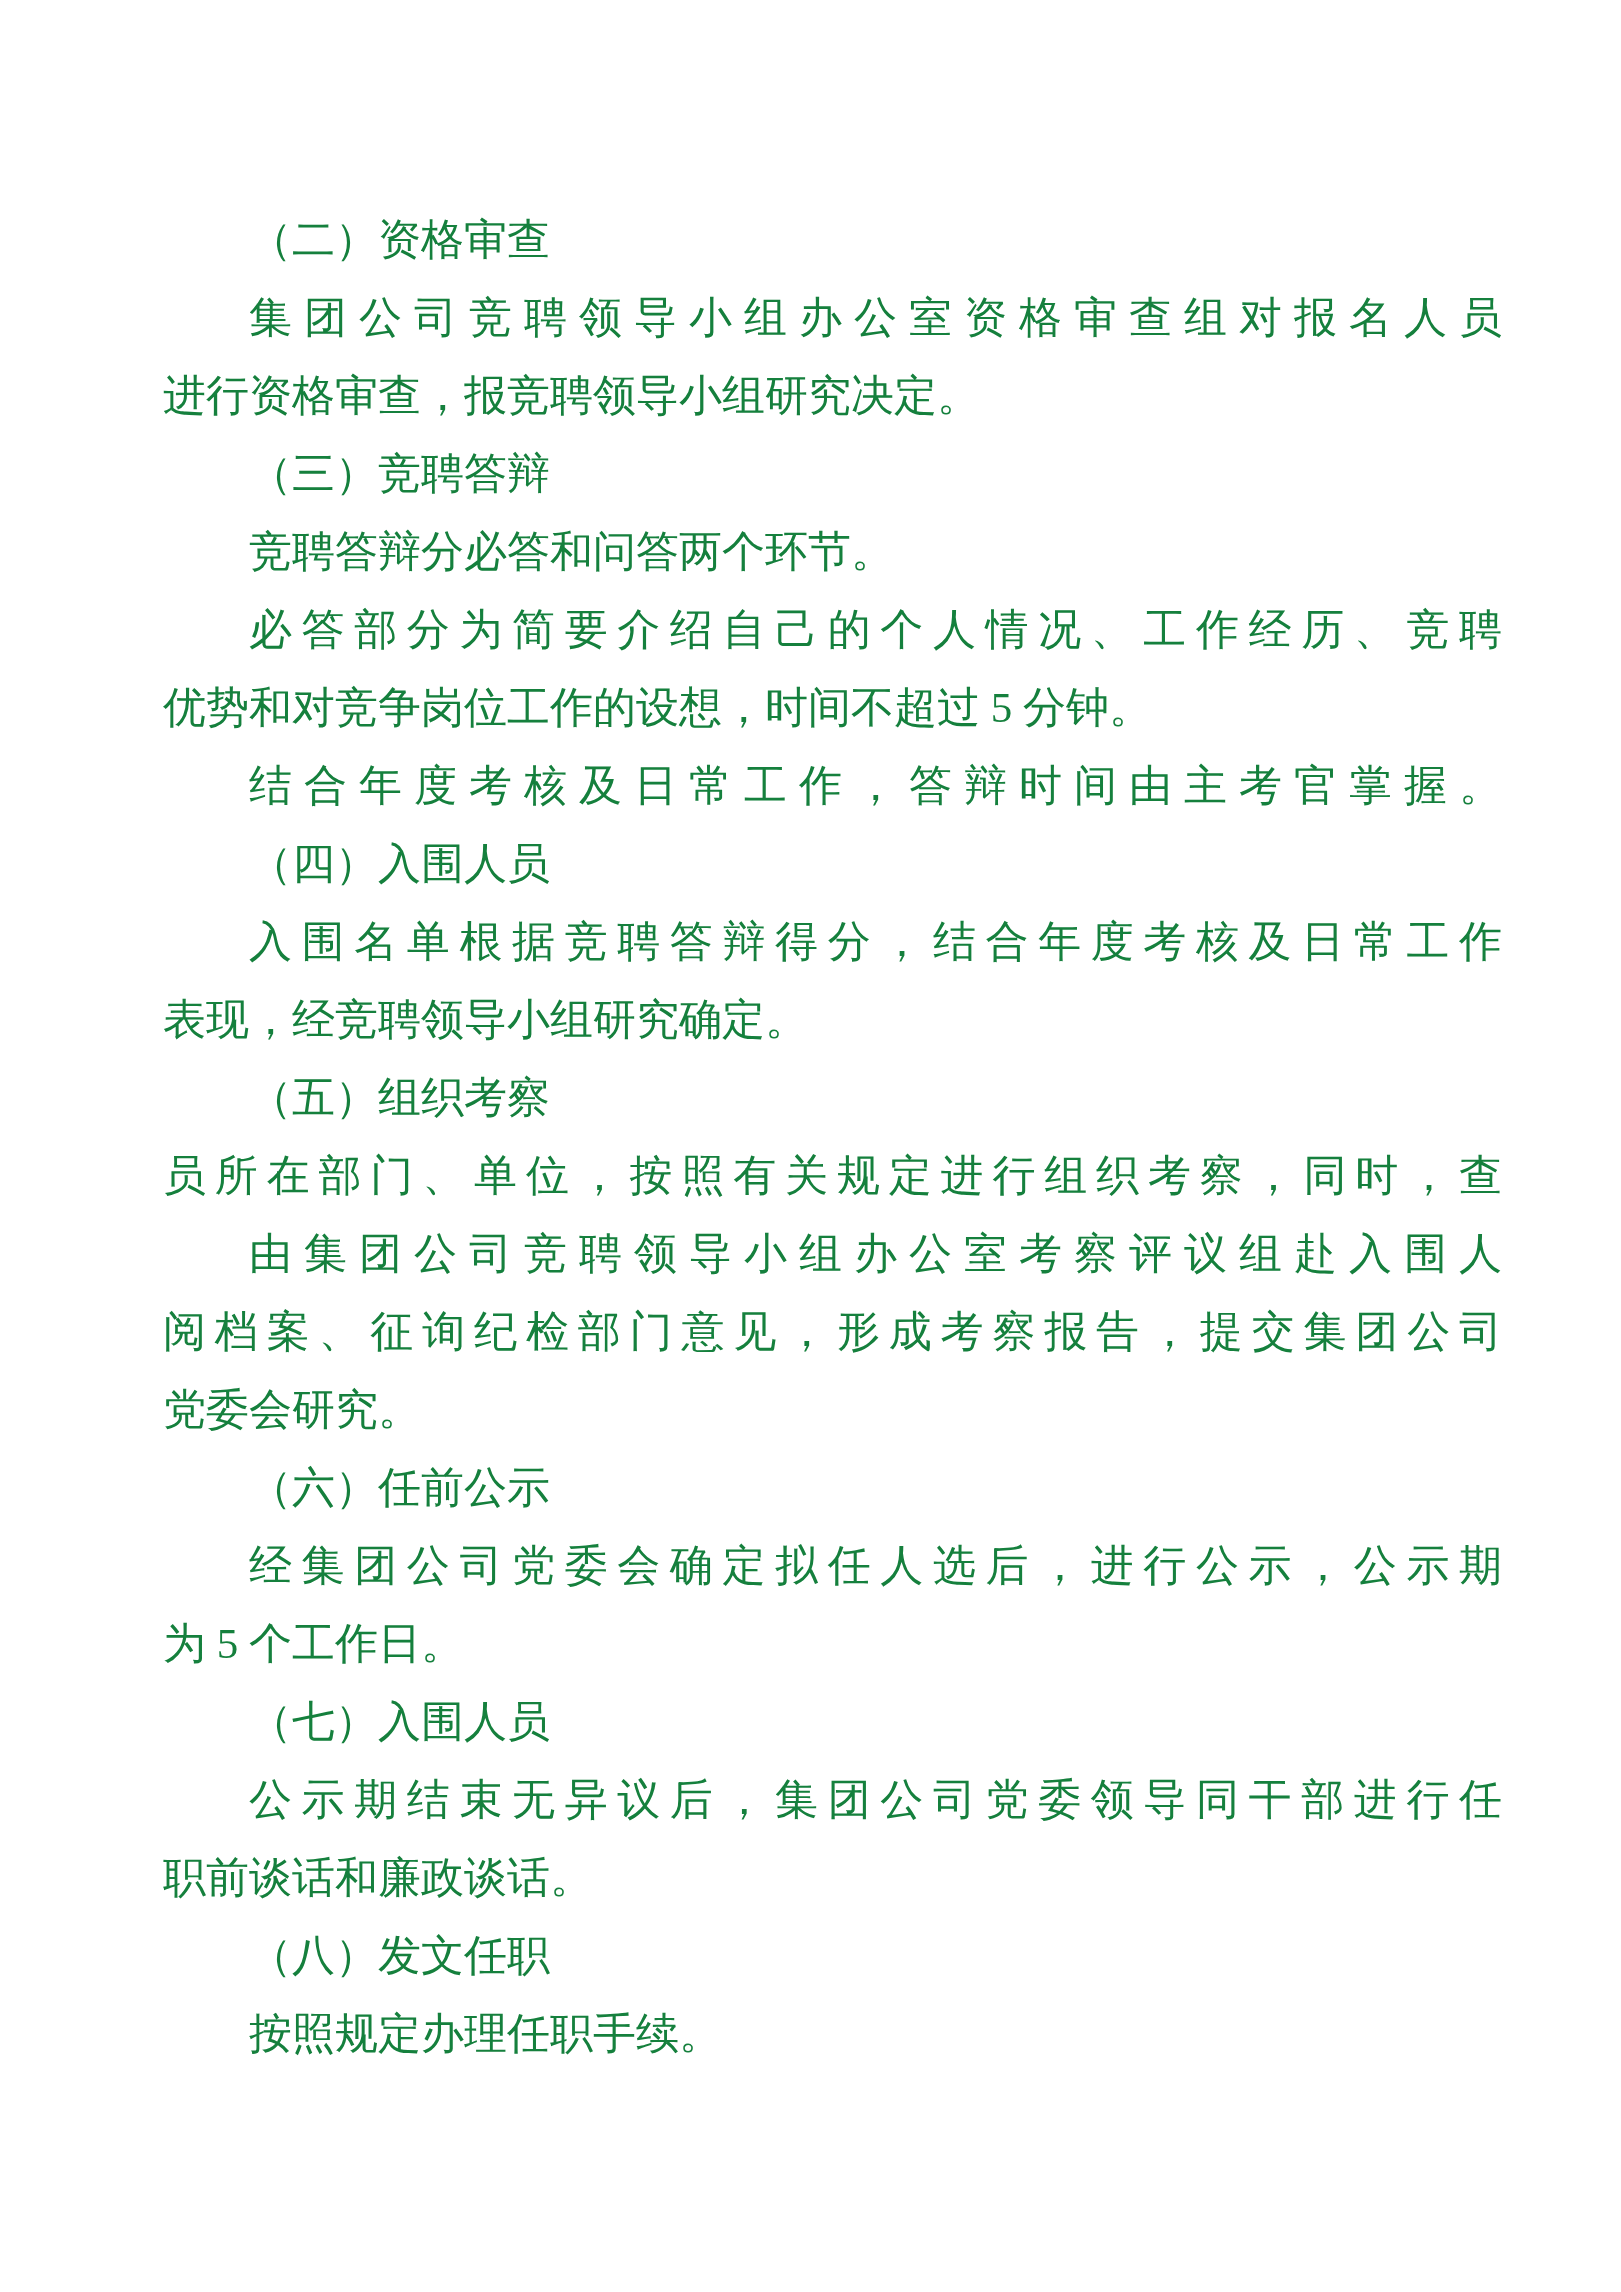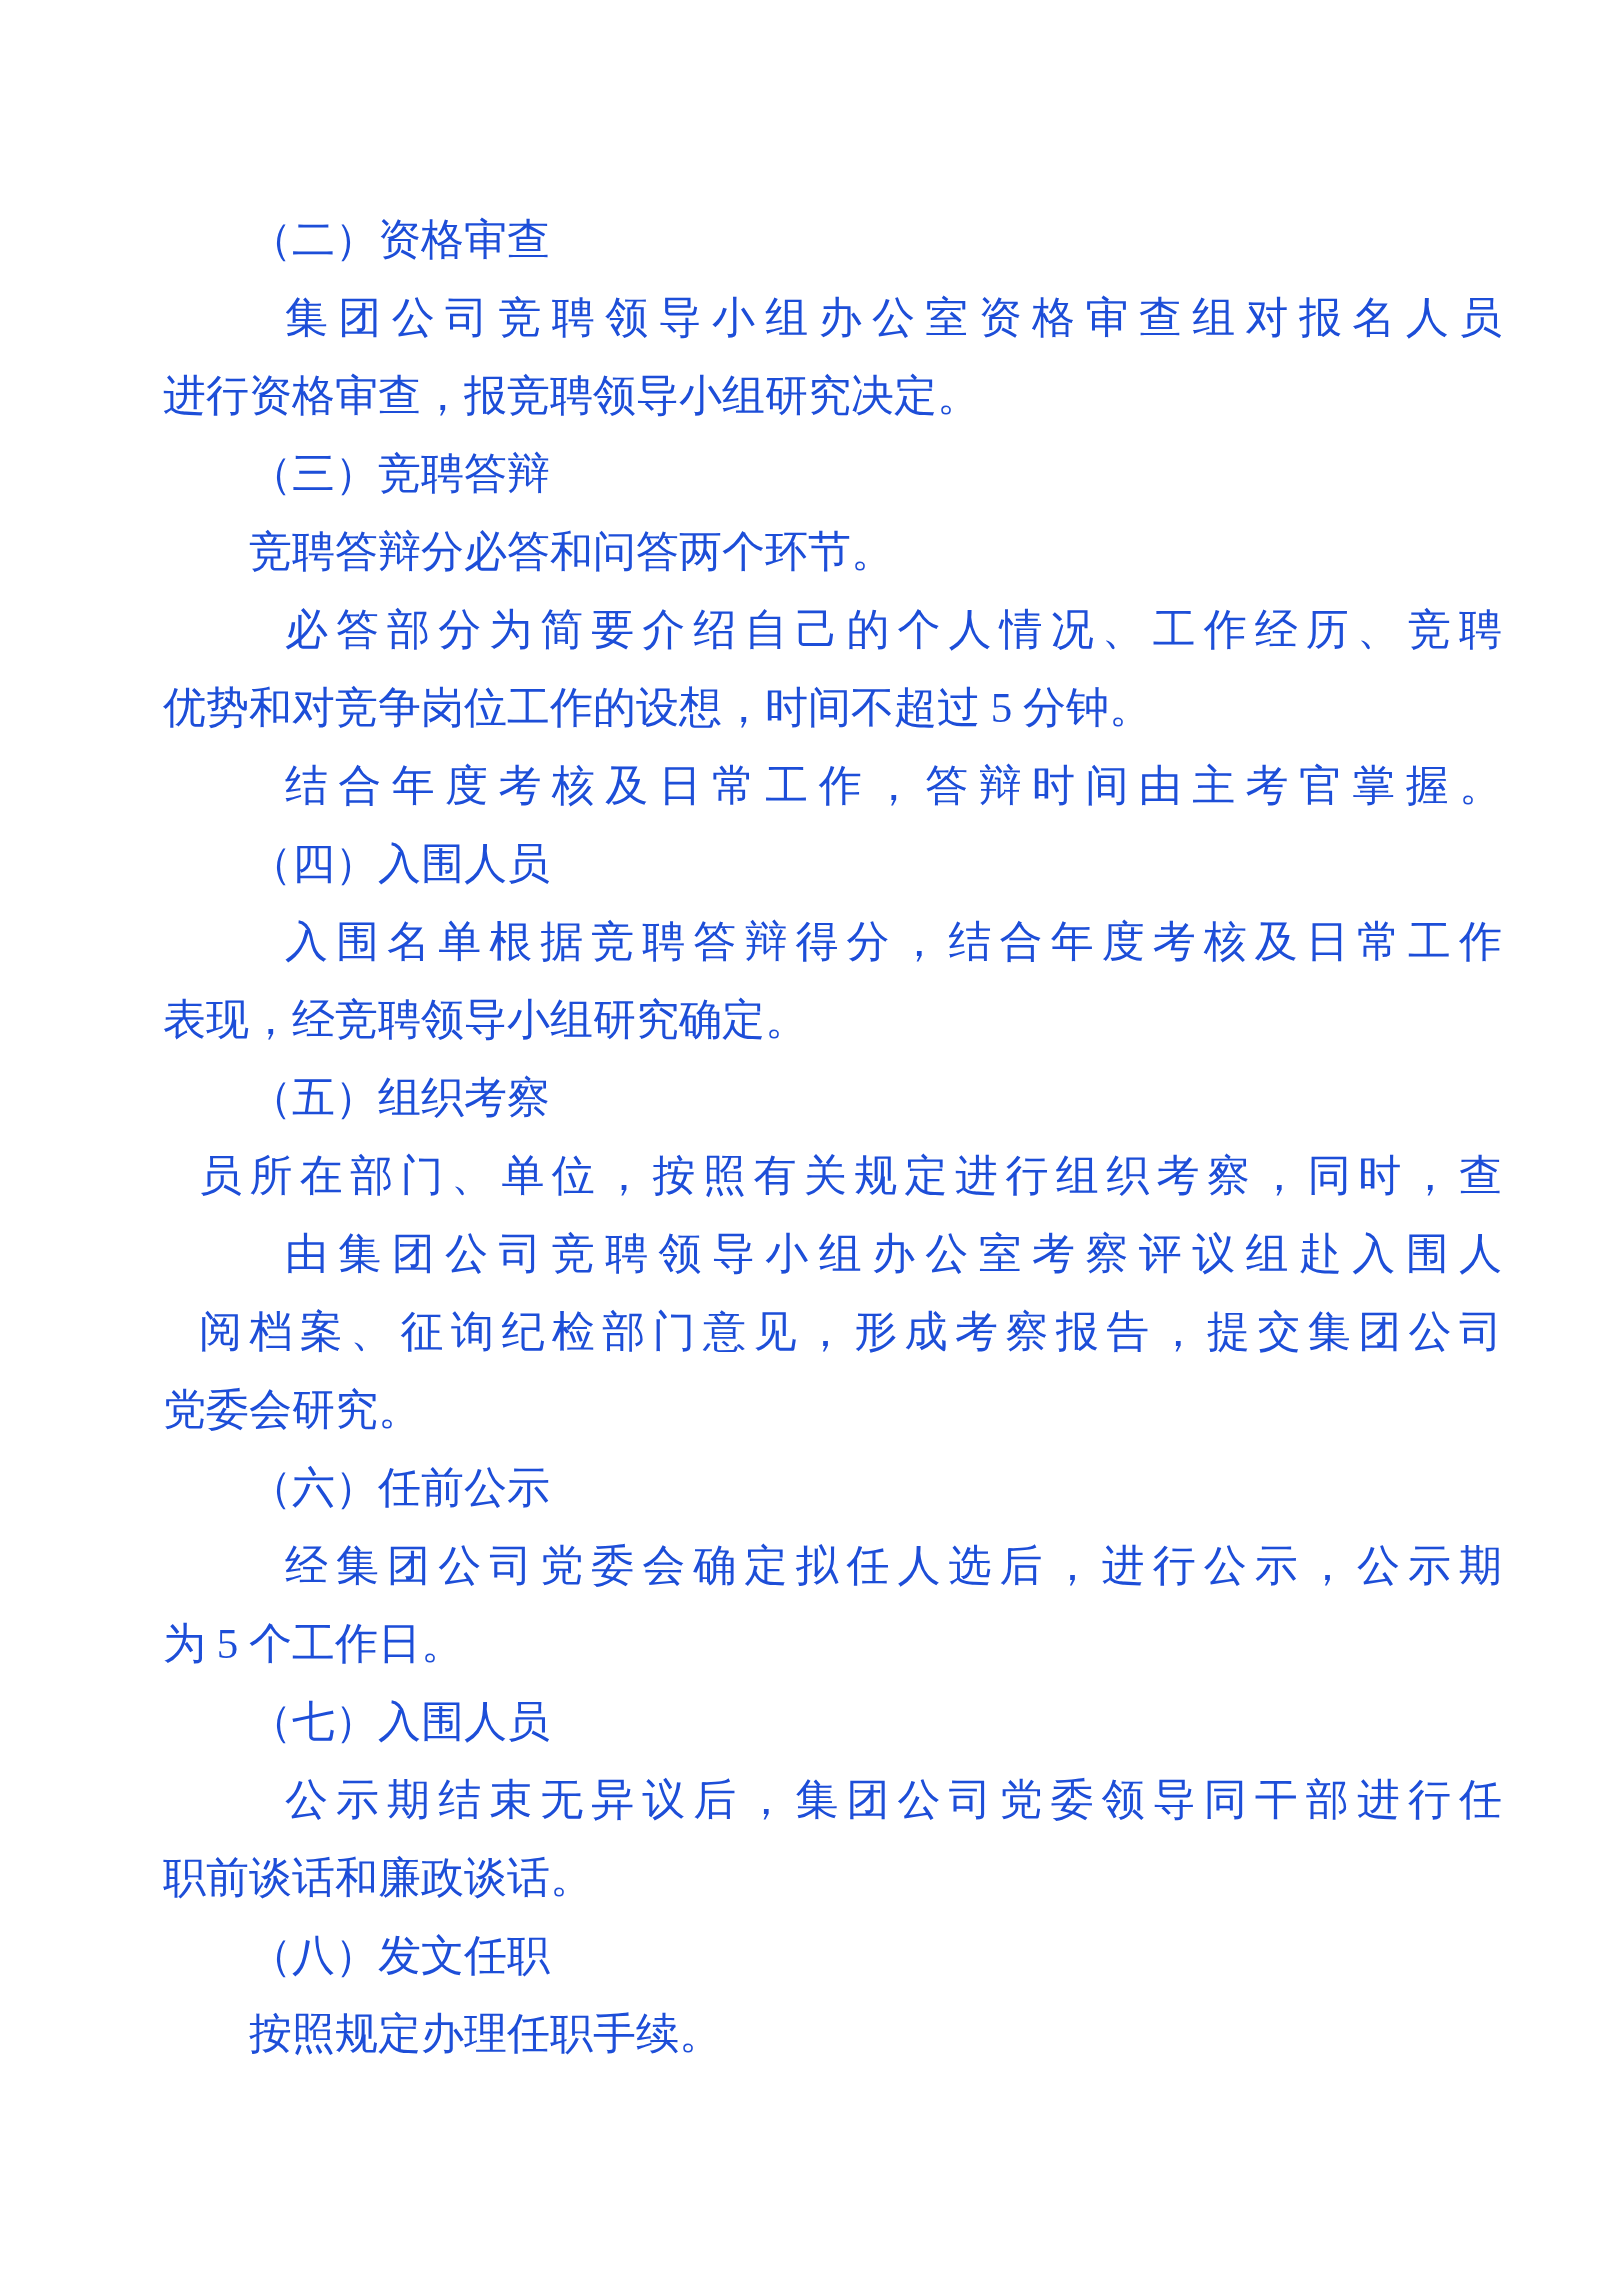--- a/index.html
+++ b/index.html
@@ -6,41 +6,40 @@
     margin: 0;
     padding: 0;
     background: #ffffff;
   }
   .page {
     position: relative;
     box-sizing: border-box;
     width: 1621px;
     height: 2293px;
     background: #ffffff;
-    color: #1d4ed8;
+    color: #15803d;
     padding: 201px 119px 0 163px;
     font-family: "Liberation Serif", "DejaVu Serif", serif;
     font-size: 43px;
     overflow: hidden;
   }
   .line {
     height: 78px;
     line-height: 78px;
     letter-spacing: 0;
   }
   
   .ind {
     text-indent: 86px;
   }
   
   .jst {
     text-align: justify;
     text-align-last: justify;
     text-justify: inter-character;
-    margin-left: 36px;
   }
 </style>
 </head>
 <body>
 
 <div class="page">
   <div class="line ind">（二）资格审查</div>
   <div class="line ind jst">集团公司竞聘领导小组办公室资格审查组对报名人员</div>
   <div class="line">进行资格审查，报竞聘领导小组研究决定。</div>
   <div class="line ind">（三）竞聘答辩</div>

